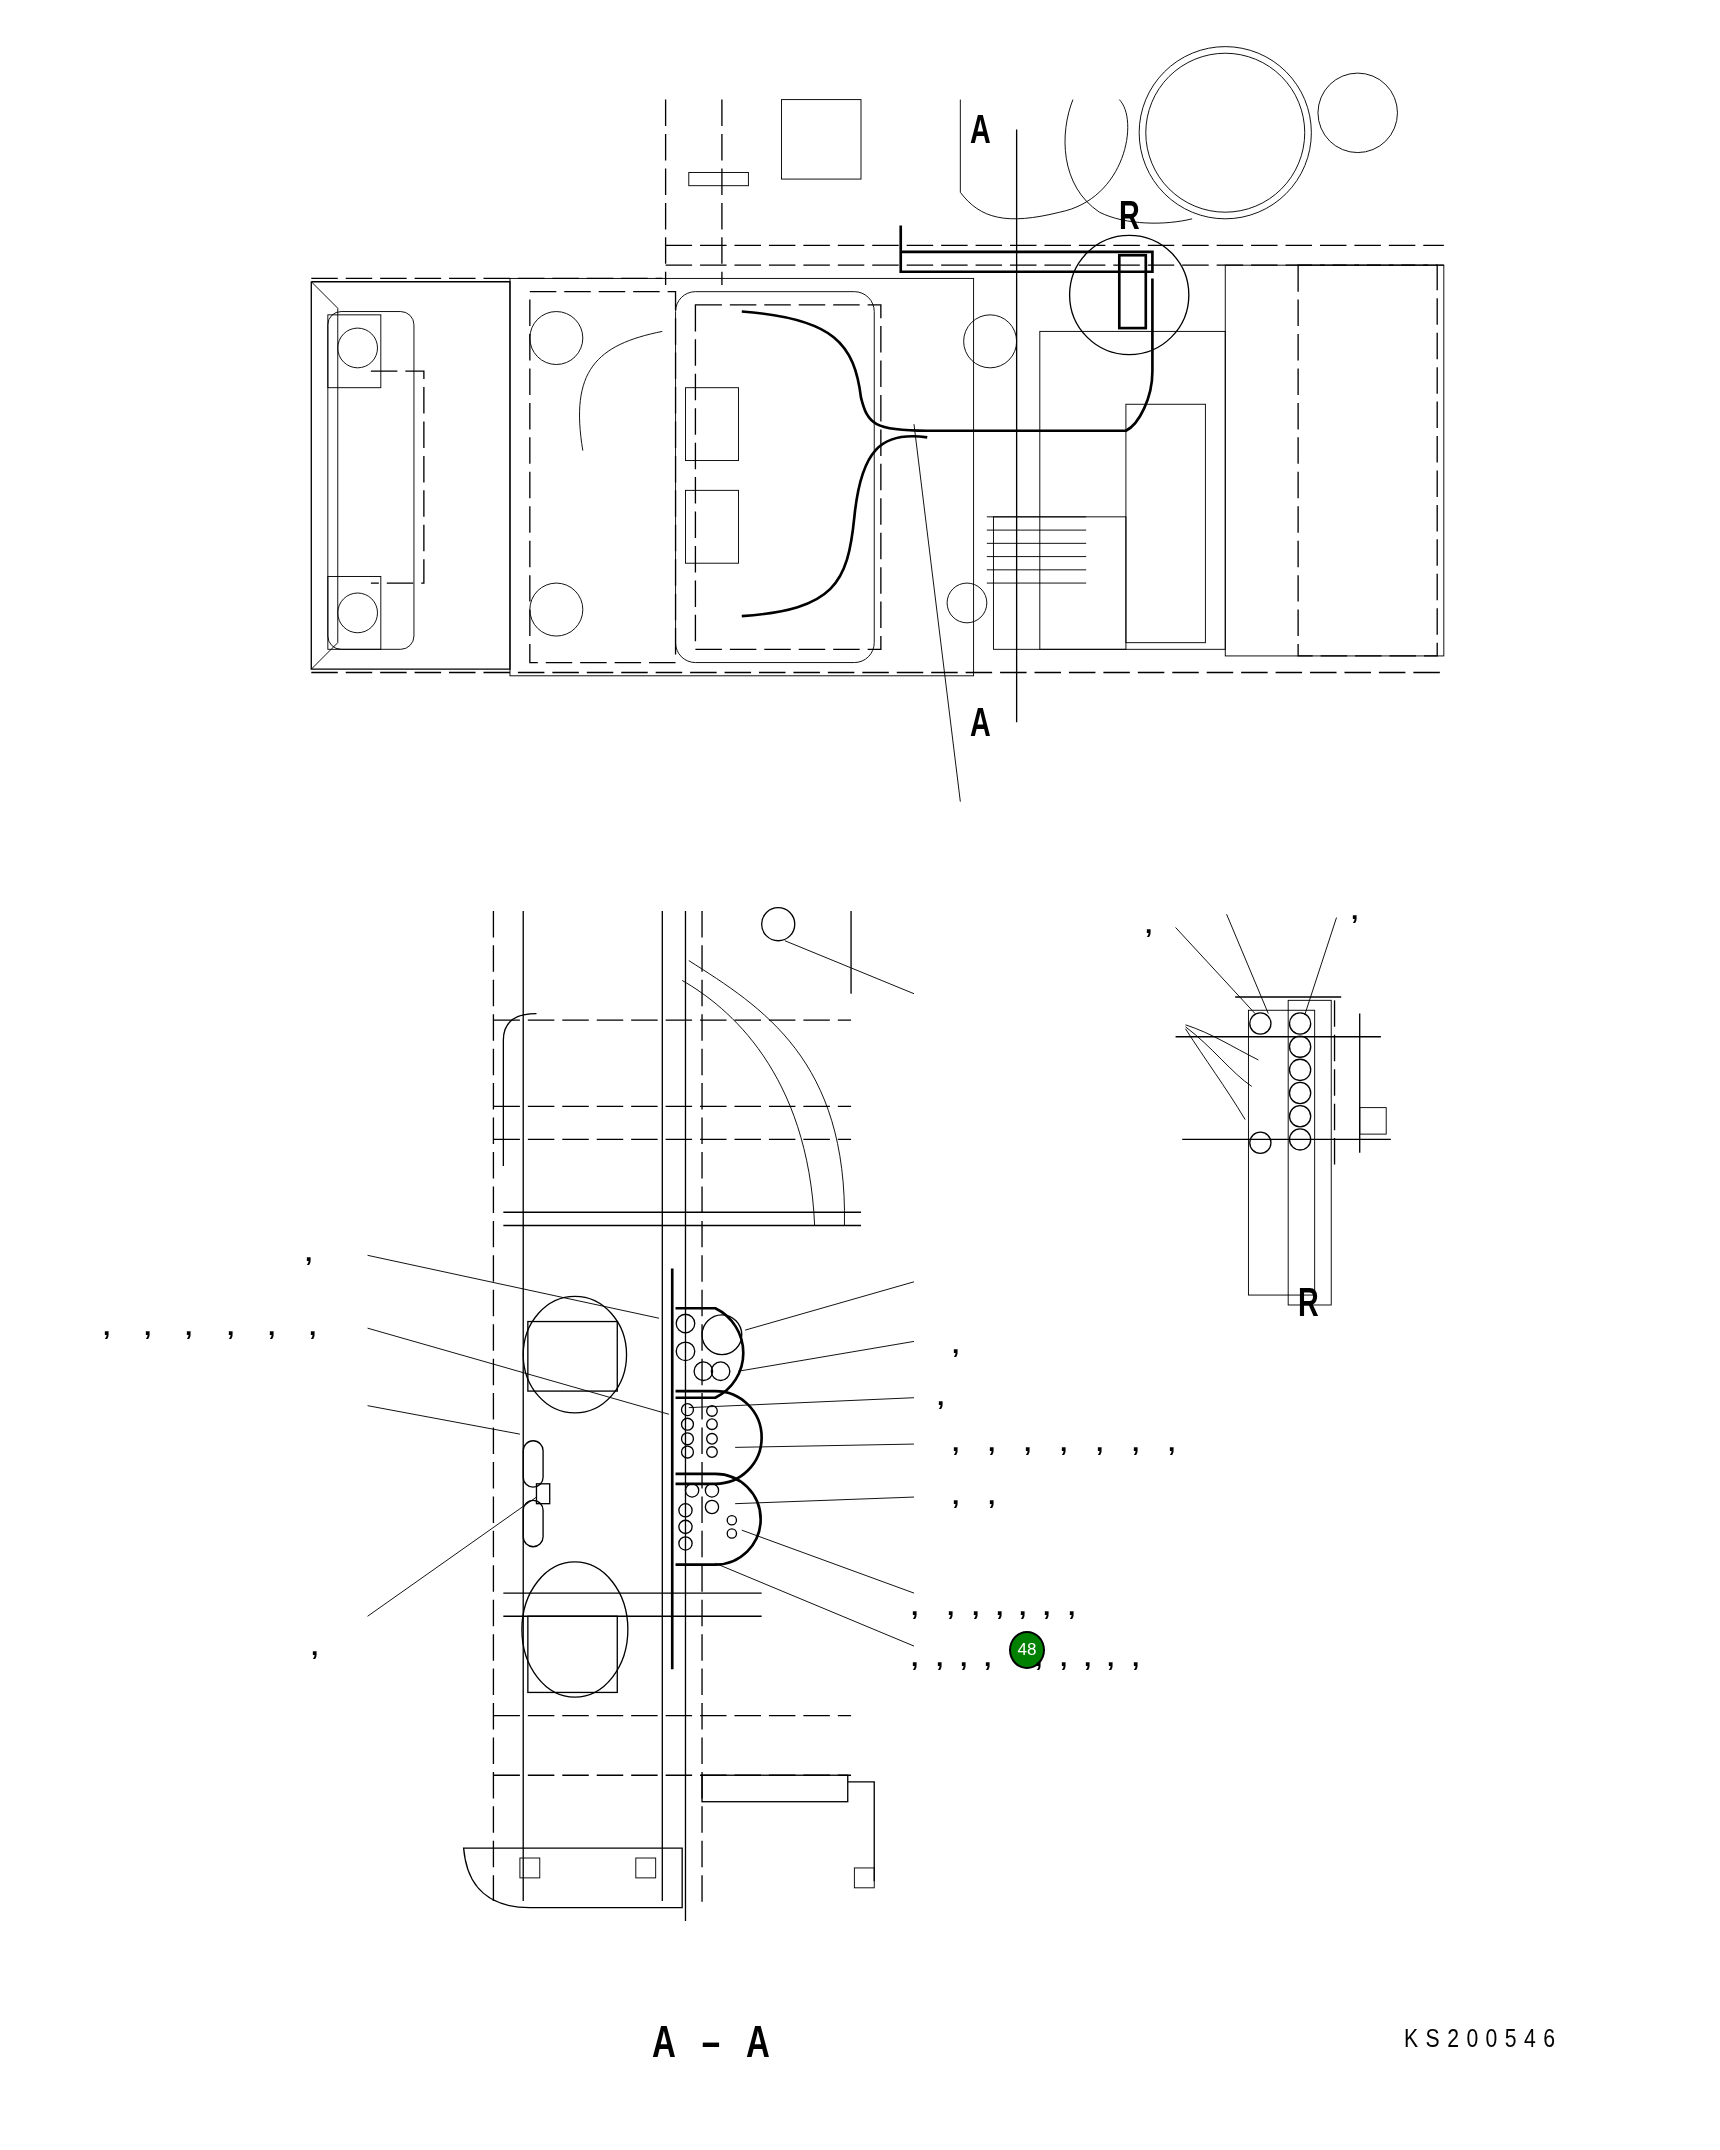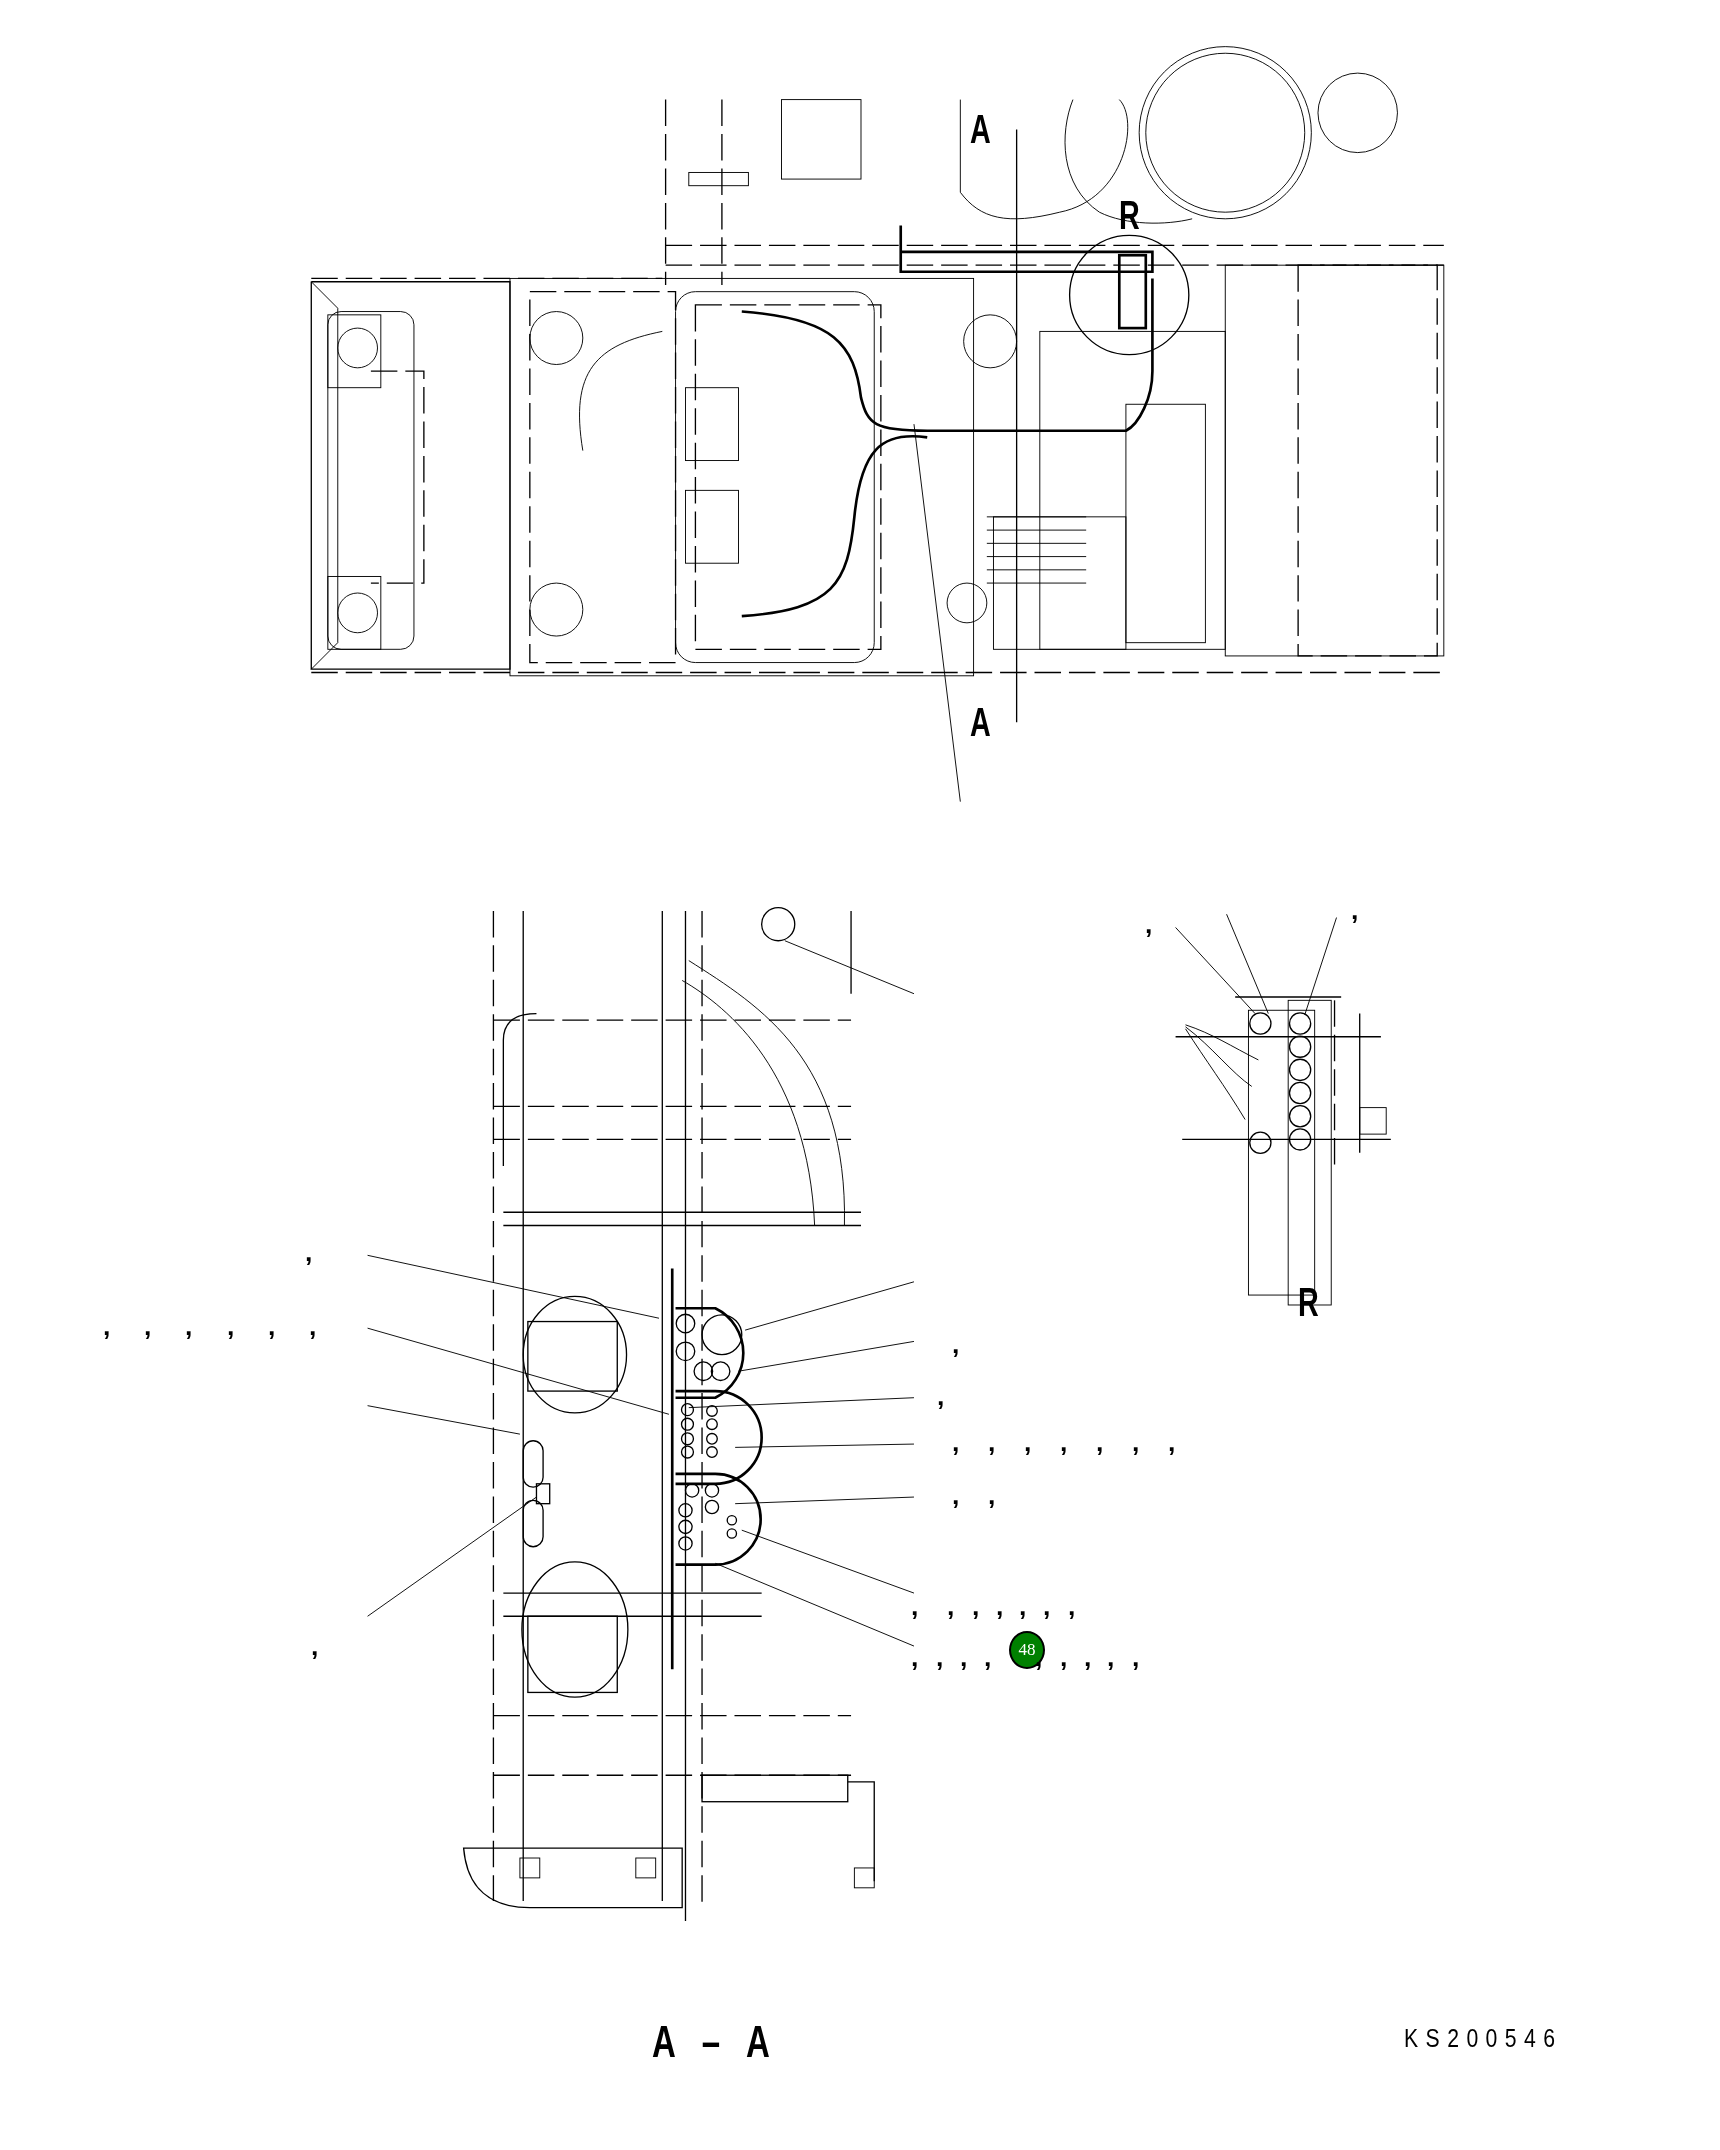--- a/index.html
+++ b/index.html
@@ -7,21 +7,21 @@
   svg{position:absolute;left:0;top:0;}
   .ln{stroke:#000;fill:none;stroke-width:2;}
   .thin{stroke:#000;fill:none;stroke-width:1.4;}
   .thick{stroke:#000;fill:none;stroke-width:4;}
   .dash{stroke:#000;fill:none;stroke-width:2;stroke-dasharray:40 12;}
   .lbl{position:absolute;font-family:"Liberation Sans",sans-serif;color:#000;font-weight:bold;line-height:1;}
   .view-label{font-size:41px;transform:scaleX(0.7);transform-origin:left top;}
   .section-title{font-size:44px;transform:scaleX(0.75);transform-origin:left top;letter-spacing:12px;}
   .code{font-size:26.5px;font-weight:normal;letter-spacing:9.3px;transform:scaleX(0.8);transform-origin:left top;}
   .comma{position:absolute;font-size:26.5px;font-weight:bold;line-height:1;}
-  .badge{position:absolute;width:36px;height:38px;border-radius:50%;background:#008000;border:2.6px solid #000;color:#fff;font-size:17px;display:flex;align-items:center;justify-content:center;box-sizing:border-box;font-family:Liberation Serif, serif;}
+  .badge{position:absolute;width:36px;height:38px;border-radius:50%;background:#008000;border:2.6px solid #000;color:#fff;font-size:17px;display:flex;align-items:center;justify-content:center;box-sizing:border-box;}
 </style>
 </head>
 <body>
 
 <svg width="1720" height="2151" viewBox="0 0 2597 3247" xmlns="http://www.w3.org/2000/svg">
 
   <g>
 
     <polyline class="ln" points="470,425 770,425 770,1010 470,1010 470,425"></polyline>
     <polyline class="thin" points="470,425 510,465 510,970 470,1010"></polyline>

